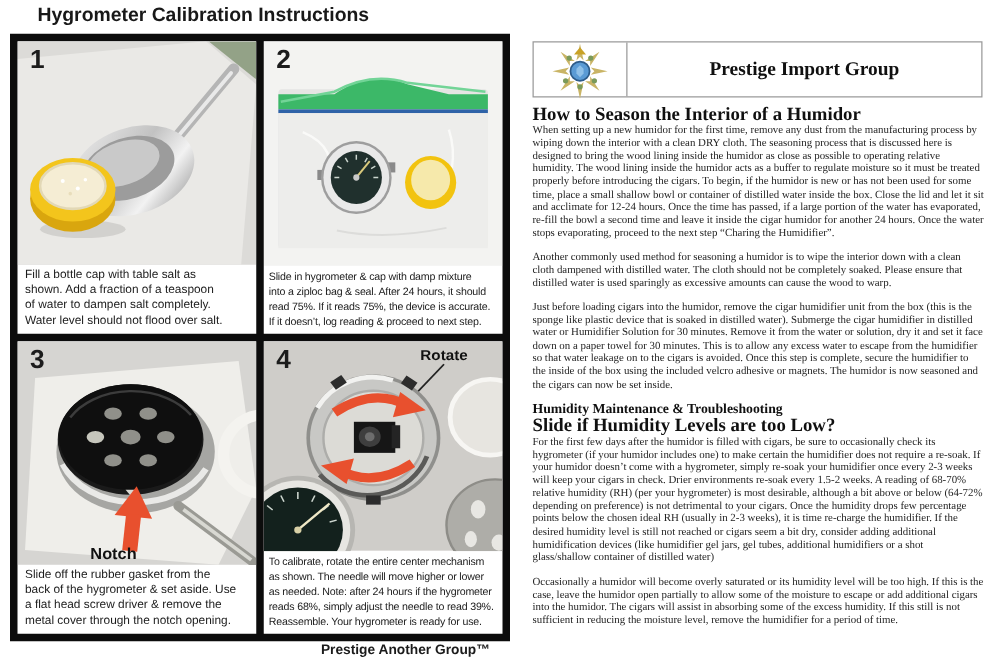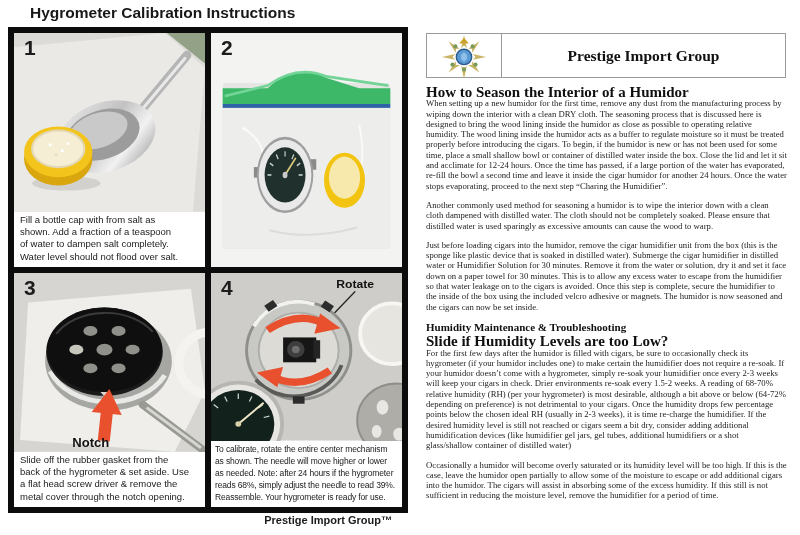--- a/index.html
+++ b/index.html
@@ -66,21 +66,21 @@
             <ellipse cx="44" cy="117" rx="34" ry="25" fill="#f3c51c"></ellipse>
             <ellipse cx="44" cy="114" rx="26" ry="18" fill="#f5edd4"></ellipse>
             <ellipse cx="44" cy="114" rx="26" ry="18" fill="none" stroke="#e2d8b6" stroke-width="2"></ellipse>
             <circle cx="36" cy="110" r="1.6" fill="#ffffff"></circle>
               <circle cx="48" cy="116" r="1.6" fill="#ffffff"></circle>
             <circle cx="42" cy="120" r="1.4" fill="#e8ddbb"></circle>
               <circle cx="54" cy="109" r="1.4" fill="#ffffff"></circle>
           </svg>
           <div class="panel-number">1</div>
         </div>
-        <div class="caption">Fill a bottle cap with from salt as
+        <div class="caption">Fill a bottle cap with table salt as
 shown.  Add a fraction of a teaspoon
 of water to dampen salt completely.
 Water level should not flood over salt.</div>
       </div>
 
       <div class="cell">
         <div class="photo">
           <svg viewBox="0 0 196 178" preserveAspectRatio="none">
             <rect width="196" height="178" fill="#f3f3f1"></rect>
             <rect x="12" y="38" width="172" height="126" rx="3" fill="#e5e5e3"></rect>
@@ -105,20 +105,24 @@
               <line x1="76" y1="90" x2="76" y2="94" transform="rotate(-60 76 108)"></line>
               <line x1="76" y1="90" x2="76" y2="94" transform="rotate(-90 76 108)"></line>
             </g>
             <line x1="76" y1="108" x2="87" y2="95" stroke="#d9c97c" stroke-width="1.6"></line>
             <circle cx="76" cy="108" r="2.5" fill="#c9c9c9"></circle>
             <circle cx="137" cy="112" r="21" fill="#f2c30f"></circle>
             <circle cx="137" cy="110" r="16" fill="#f6e9ab"></circle>
           </svg>
           <div class="panel-number">2</div>
         </div>
+        <div class="caption tight">Slide in hygrometer &amp; cap with damp mixture
+into a ziploc bag &amp; seal.  After 24 hours, it should
+read 75%.  If it reads 75%, the device is accurate.
+If it doesn’t, log reading &amp; proceed to next step.</div>
       </div>
 
       <div class="cell">
         <div class="photo">
           <svg viewBox="0 0 190 182" preserveAspectRatio="none">
             <rect width="190" height="182" fill="#d6d5d2"></rect>
             <polygon points="14,30 176,16 190,120 160,182 6,170" fill="#efeeea"></polygon>
             <ellipse cx="94" cy="90" rx="63" ry="50" fill="#a6a6a3"></ellipse>
             <path d="M36,100 A62,48 0 0 0 150,104" stroke="#e9e9e7" stroke-width="5" fill="none"></path>
             <ellipse cx="90" cy="80" rx="58" ry="45" fill="#1a1a1a"></ellipse>
@@ -201,21 +205,21 @@
         </div>
         <div class="caption tight">To calibrate, rotate the entire center mechanism
 as shown. The needle will move higher or lower
 as needed. Note: after 24 hours if the hygrometer
 reads 68%, simply adjust the needle to read 39%.
 Reassemble. Your hygrometer is ready for use.</div>
       </div>
 
     </div>
 
-    <div class="footer">Prestige Import Group™</div>
+    <div class="footer">Prestige Another Group™</div>
   </div>
 
   <div class="right">
 
     <div class="hdr">
       <div class="hdr-logo">
         <svg width="46" height="46" viewBox="0 0 48 48">
           <g fill="#c9b465">
             <path d="M24 2 L27 16 L24 13 L21 16 Z"></path>
             <path d="M24 2 L27 16 L24 13 L21 16 Z" transform="rotate(45 24 25)"></path>

